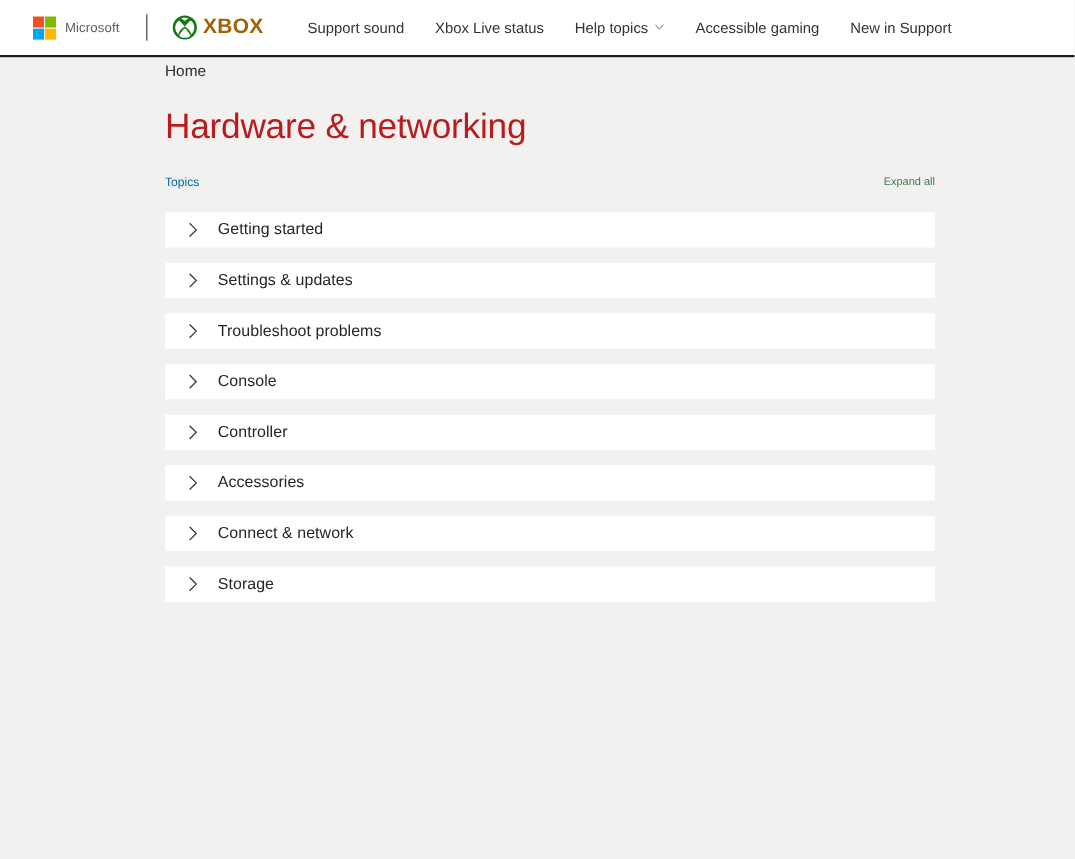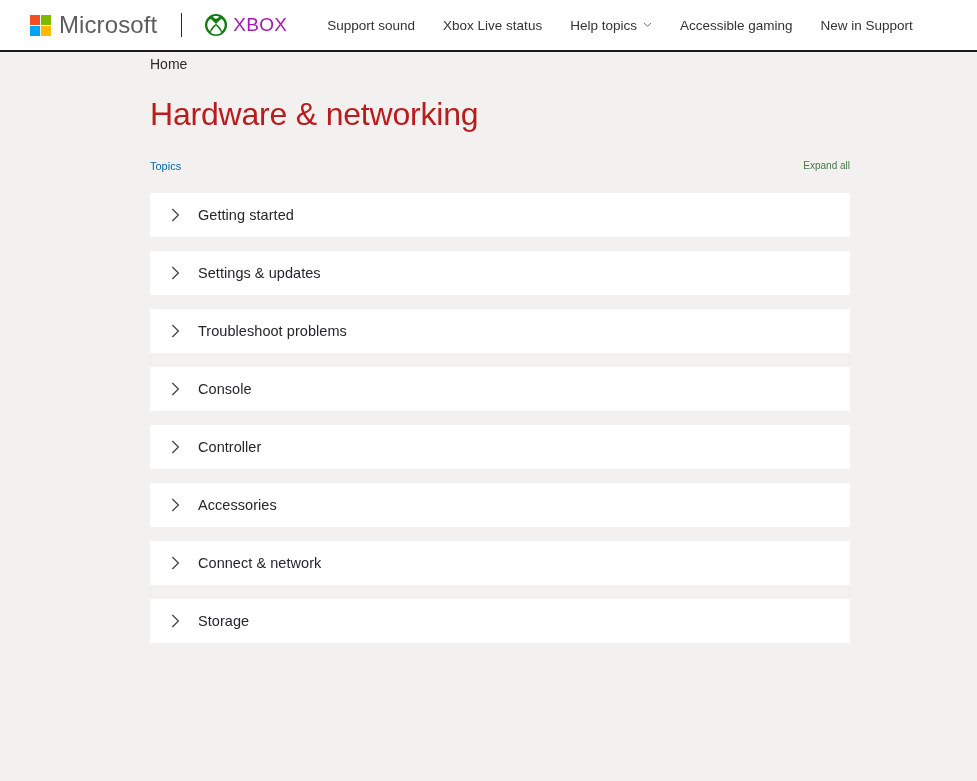--- a/index.html
+++ b/index.html
@@ -41,21 +41,21 @@
     grid-template-columns: 10px 10px;
     grid-template-rows: 10px 10px;
     gap: 1px;
   }
   .ms-squares i { display: block; }
   .ms-sq-1 { background: #f25022; }
   .ms-sq-2 { background: #7fba00; }
   .ms-sq-3 { background: #00a4ef; }
   .ms-sq-4 { background: #ffb900; }
   .ms-wordmark {
-    font-size: 24px;
+    font-size: 12px;
     color: #5e5e5e;
     letter-spacing: .1px;
     white-space: nowrap;
     text-align: right;
   }
 
   .header-divider {
     width: 1px;
     height: 24px;
     background: #2b2b2b;
@@ -65,23 +65,23 @@
   .xbox-logo-link {
     display: flex;
     align-items: center;
     gap: 5px;
     text-decoration: none;
     white-space: nowrap;
   }
   .xbox-mark { display: block; }
   .xbox-word {
     font-size: 19px;
-    color: #a21caf;
+    color: #a16207;
     letter-spacing: .3px;
-    font-weight: 400;
+    font-weight: 700;
   }
 
   .nav-links {
     display: flex;
     align-items: center;
     margin-left: 26px;
     gap: 0;
   }
   .nav-link {
     font-size: 13.5px;
@@ -147,21 +147,21 @@
 
   
   .accordion {
     margin-top: 21px;
     display: flex;
     flex-direction: column;
     gap: 14px;
   }
   .accordion-item {
     background: #ffffff;
-    height: 44px;
+    height: 32px;
     display: flex;
     align-items: center;
     cursor: pointer;
     user-select: none;
   }
   .acc-chevron {
     width: 18px;
     height: 18px;
     margin-left: 17px;
     margin-right: 13px;

